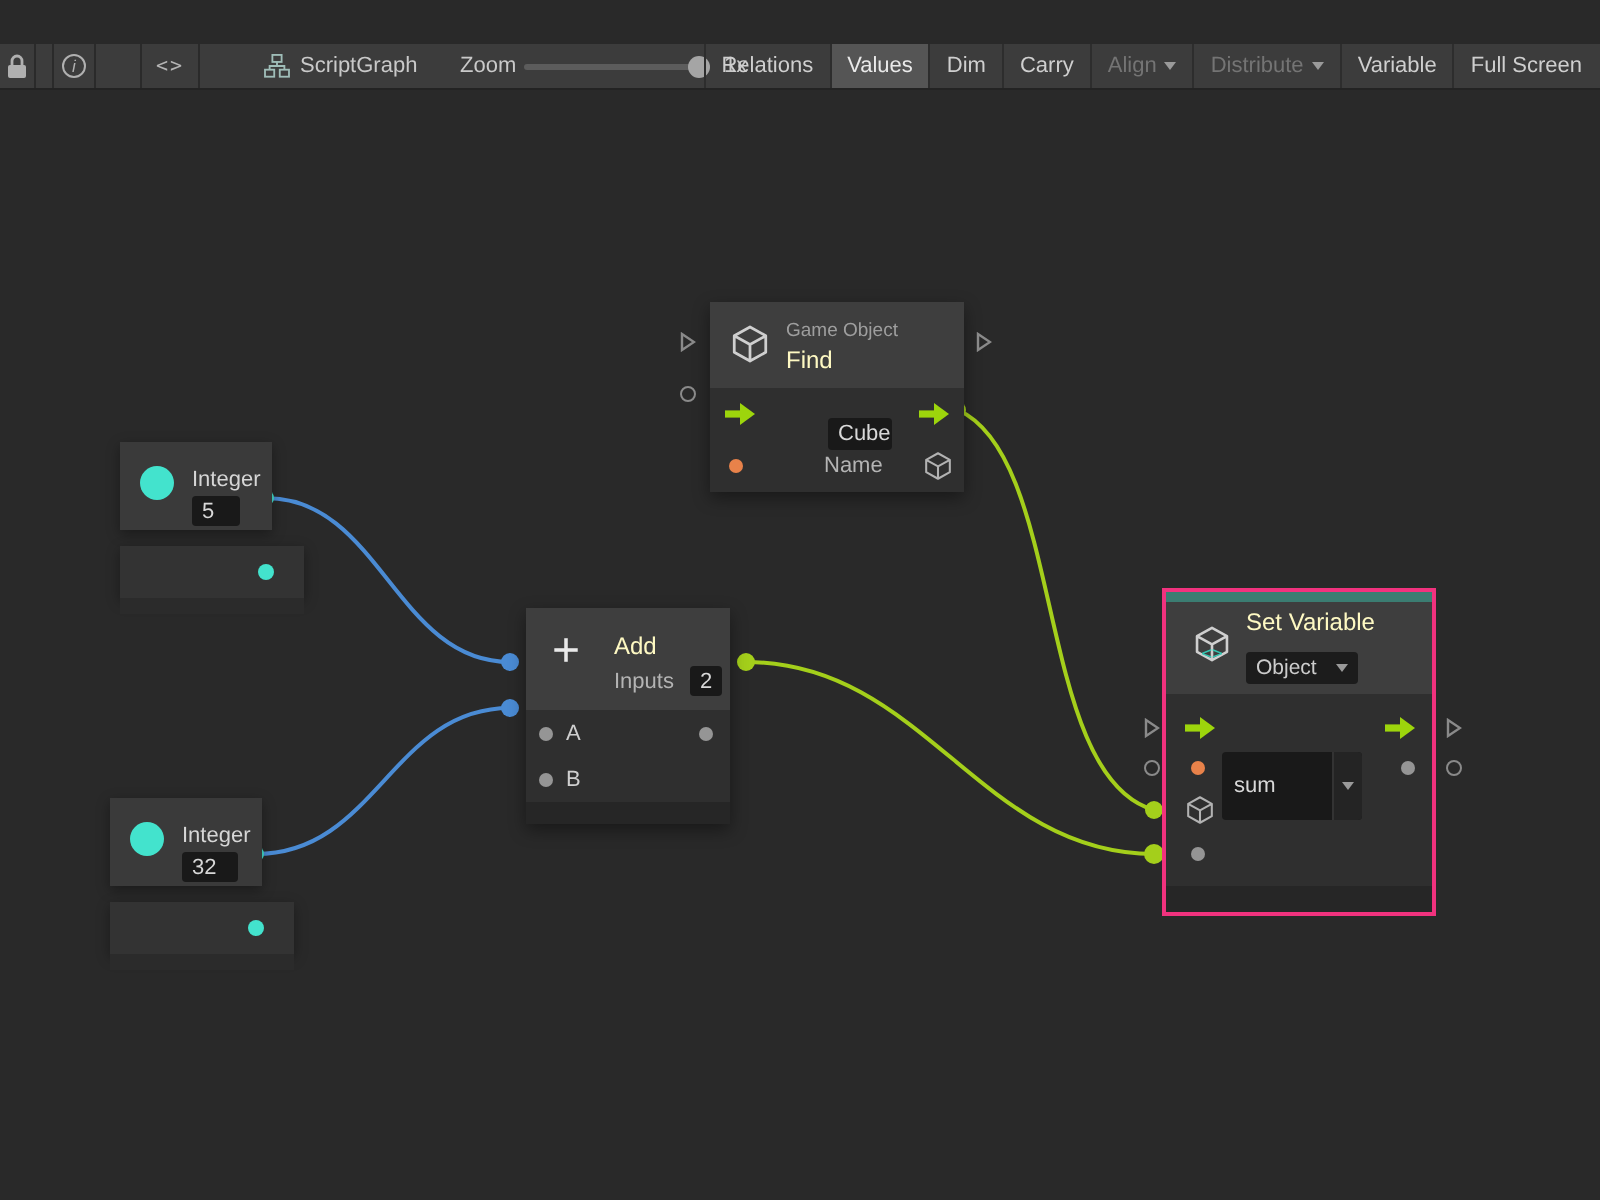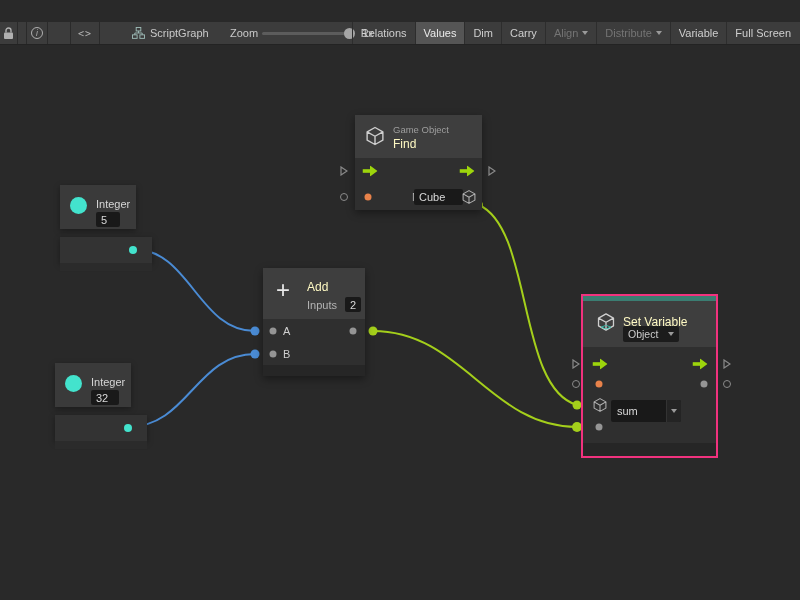--- a/index.html
+++ b/index.html
@@ -37,21 +37,21 @@
   .tb-btn.active { background:#555555; color:#eaeaea; }
   .tb-btn.disabled { color:#747474; }
   .caret { width:0; height:0; border-left:3.5px solid transparent; border-right:3.5px solid transparent;
            border-top:4px solid #9a9a9a; display:inline-block; }
 
   
   .canvas { position:absolute; left:0; top:45px; width:800px; height:555px; background:#292929; overflow:hidden; }
   .wires { position:absolute; left:0; top:0; }
 
   
-  .node { position:absolute; box-shadow:0 3px 8px rgba(0,0,0,0.4); }
+  .node { position:absolute; box-shadow:0 3px 8px rgba(0,0,0,0.4);margin-top:36px; }
   .nhead { position:absolute; left:0; top:0; right:0; background:#3e3e3e; }
   .nfoot { position:absolute; left:0; right:0; bottom:0; background:#262626; }
   .ntitle { position:absolute; color:#fef9c3; font-size:12px; }
   .nsub { position:absolute; color:#b4b4b4; font-size:11px; }
   .ncat { position:absolute; color:#9e9e9e; font-size:9.5px; }
   .field { position:absolute; background:#191919; border-radius:2px; color:#d8d8d8; font-size:11px;
            display:flex; align-items:center; padding:0 5px; }
   .dot { position:absolute; width:7px; height:7px; border-radius:50%; background:#959595; transform:translate(-50%,-50%); }
   .dot.orange { background:#e8824a; }
   .dot.cyan { width:8px; height:8px; background:#43e3cd; }
@@ -220,21 +220,21 @@
       <svg class="flow-arrow" style="left:15px;top:56px;" width="15" height="11" viewBox="0 0 15 11">
         <rect x="0" y="3.7" width="8" height="3.6" fill="#9dd50c"></rect>
           <polygon points="7.5,0 15,5.5 7.5,11" fill="#9dd50c"></polygon>
       </svg>
       <svg class="flow-arrow" style="left:112px;top:56px;" width="15" height="11" viewBox="0 0 15 11">
         <rect x="0" y="3.7" width="8" height="3.6" fill="#9dd50c"></rect>
           <polygon points="7.5,0 15,5.5 7.5,11" fill="#9dd50c"></polygon>
       </svg>
       <span class="dot orange" style="left:13px;top:82px;"></span>
       <span class="nsub" style="left:25px;top:76px;padding-left:32px;">Name</span>
-      <div class="field" style="left:59px;top:74px;width:49px;height:16px;">
+      <div class="field" style="left:59px;top:58px;width:32px;height:16px;">
           <span>Cube</span>
         </div>
       <svg class="cube-icon" style="left:114px;top:82px;" width="15" height="15" viewBox="0 0 16 16">
         <path d="M8 1.2 L14.3 4.7 V11.3 L8 14.8 L1.7 11.3 V4.7 Z M1.7 4.7 L8 8.2 L14.3 4.7 M8 8.2 V14.8" fill="none" stroke="#b2b2b2" stroke-width="1.1" stroke-linejoin="round"></path>
       </svg>
     </div>
 
     <svg class="tri-out" style="left:344px;top:126px;" width="8" height="10" viewBox="0 0 8 10">
       <polygon points="1,1 7,5 1,9" fill="none" stroke="#8a8a8a" stroke-width="1.2"></polygon>
     </svg>
@@ -243,36 +243,36 @@
       <polygon points="1,1 7,5 1,9" fill="none" stroke="#8a8a8a" stroke-width="1.2"></polygon>
     </svg>
 
     <div class="setvar">
       <div class="sv-strip"></div>
       <div class="sv-head">
         <svg class="cube-icon" style="left:23px;top:21px;" width="19" height="19" viewBox="0 0 16 16">
           <path d="M8 1.2 L14.3 4.7 V11.3 L8 14.8 L1.7 11.3 V4.7 Z M1.7 4.7 L8 8.2 L14.3 4.7 M8 8.2 V14.8" fill="none" stroke="#cfcfcf" stroke-width="1.1" stroke-linejoin="round"></path>
           <text x="8" y="14.5" font-size="7.5" fill="#35c7b4" text-anchor="middle" font-family="DejaVu Sans Mono, monospace">&lt;&gt;</text>
         </svg>
-        <span class="ntitle" style="left:40px;top:14px;">Set Variable</span>
+        <span class="ntitle" style="left:40px;top:3px;">Set Variable</span>
         <div class="dropdown" style="left:40px;top:25px;width:56px;height:16px;">
           <span>Object</span>
             <span class="caret"></span>
         </div>
       </div>
       <svg class="flow-arrow" style="left:17px;top:68px;" width="15" height="11" viewBox="0 0 15 11">
         <rect x="0" y="3.7" width="8" height="3.6" fill="#9dd50c"></rect>
           <polygon points="7.5,0 15,5.5 7.5,11" fill="#9dd50c"></polygon>
       </svg>
       <svg class="flow-arrow" style="left:117px;top:68px;" width="15" height="11" viewBox="0 0 15 11">
         <rect x="0" y="3.7" width="8" height="3.6" fill="#9dd50c"></rect>
           <polygon points="7.5,0 15,5.5 7.5,11" fill="#9dd50c"></polygon>
       </svg>
       <span class="dot orange" style="left:16px;top:88px;"></span>
-      <div class="field dd-split" style="left:28px;top:80px;width:70px;height:22px;margin-top:24px;">
+      <div class="field dd-split" style="left:28px;top:80px;width:70px;height:34px;">
         <span class="dd-text">sum</span>
         <span class="dd-caretbox">
             <span class="caret"></span>
           </span>
       </div>
       <span class="dot" style="left:121px;top:88px;"></span>
       <svg class="cube-icon" style="left:17px;top:109px;" width="15" height="15" viewBox="0 0 16 16">
         <path d="M8 1.2 L14.3 4.7 V11.3 L8 14.8 L1.7 11.3 V4.7 Z M1.7 4.7 L8 8.2 L14.3 4.7 M8 8.2 V14.8" fill="none" stroke="#b2b2b2" stroke-width="1.1" stroke-linejoin="round"></path>
       </svg>
       <span class="dot" style="left:16px;top:131px;"></span>

